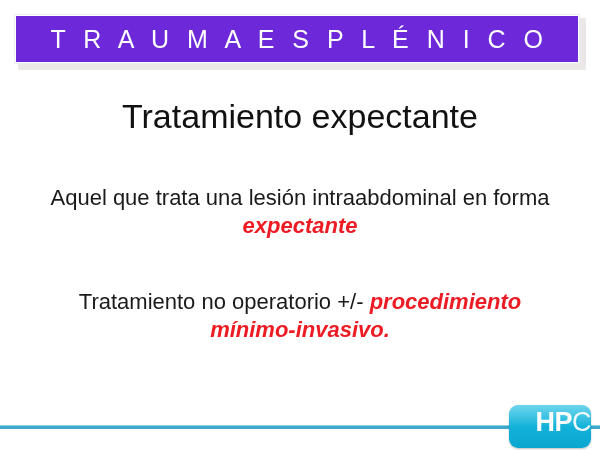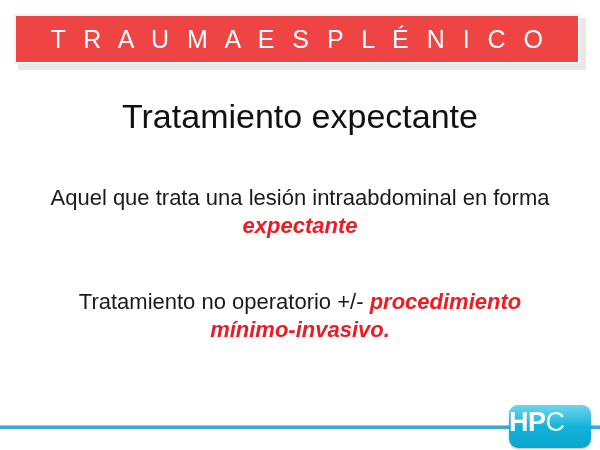--- a/index.html
+++ b/index.html
@@ -43,21 +43,21 @@
     width: 566px;
     height: 50px;
     background: #ffffff;
     border: 1px solid #e9eef0;
     box-sizing: border-box;
     padding: 1px;
   }
   .header-band {
     width: 100%;
     height: 100%;
-    background: #ef4444;
+    background: #6d28d9;
     display: flex;
     align-items: center;
     justify-content: center;
     box-sizing: border-box;
   }
   .header-title {
     color: #ffffff;
     font-size: 25px;
     font-weight: 300;
     letter-spacing: 5.5px;
@@ -135,21 +135,21 @@
     position: absolute;
     left: 0; top: 0;
     width: 100%; height: 48%;
     background: linear-gradient(180deg, rgba(255,255,255,0.30), rgba(255,255,255,0.02));
   }
   .logo-text {
     position: absolute;
     left: 0;
     top: 11px;
     width: 82px;
-    text-align: left;
+    text-align: right;
     font-size: 27px;
     line-height: 1;
     letter-spacing: -0.5px;
     font-family: "Liberation Sans", sans-serif;
   }
   .logo-h, .logo-p {
     color: #ffffff;
     font-weight: bold;
   }
   .logo-c {

